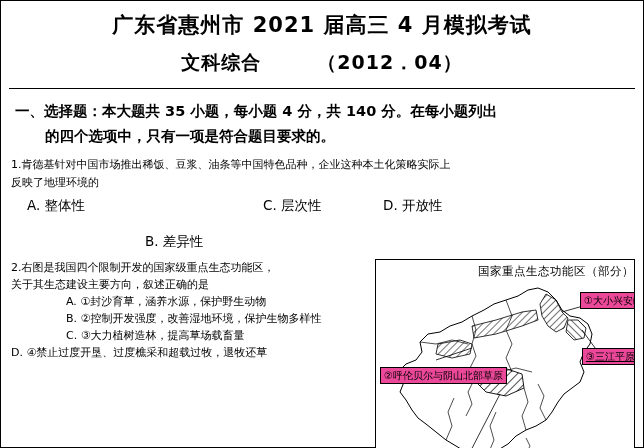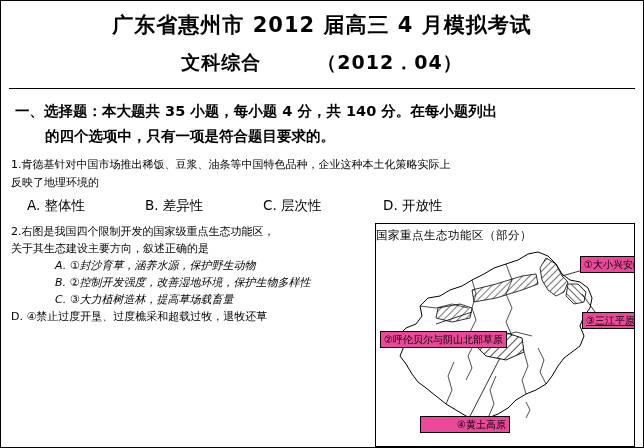--- a/index.html
+++ b/index.html
@@ -67,70 +67,70 @@
   .q-line {
     font-size: 11px;
     line-height: 1.55;
   }
   .opts-row {
     display: flex;
     margin: 4px 10px 0 16px;
     font-size: 13.5px;
   }
   .opts-row .o1 { width: 118px; }
-  .opts-row .o2 { width: 118px; }
+  .opts-row .o2 { width: 118px; margin-top: 36px; }
   .opts-row .o3 { width: 120px; }
   .opts-row .o4 { }
   .q2block {
     position: relative;
     margin-top: 8px;
   }
   .q2text {
     width: 360px;
     margin-left: 10px;
     font-size: 13.5px;
     line-height: 1.62;
   }
-  .indent2 { margin-left: 44px; font-style: italic; }
+  .indent2 { margin-left: 55px; }
   .mapbox {
     position: absolute;
     left: 374px;
     top: 0px;
     width: 258px;
     height: 222px;
     border: 1px solid #000000;
     background: #ffffff;
     overflow: hidden;
   }
   .mapttl {
     position: absolute;
     left: 0;
     top: 4px;
     width: 258px;
-    text-align: left;
+    text-align: right;
     font-size: 11.5px;
     letter-spacing: 0.5px;
   }
   .callout {
     position: absolute;
     border: 1px solid #000000;
     background: #ec4899;
     font-size: 10px;
     line-height: 1.15;
     padding: 2px 3px;
     white-space: nowrap;
   }
   svg { display: block; }
 </style>
 </head>
 <body>
 
 <div id="page">
 
-  <div class="title1">广东省惠州市 2012 届高三 4 月模拟考试</div>
+  <div class="title1">广东省惠州市 2021 届高三 4 月模拟考试</div>
 
   <div class="title2-row">
     <span class="sub">文科综合</span>
     <span>（2012．04）</span>
   </div>
 
   <div class="hr"></div>
 
   <div class="sec-head">
     <span>一、选择题：</span><span>本大题共 35 小题，每小题 4 分，共 140 分。在每小题列出</span>

